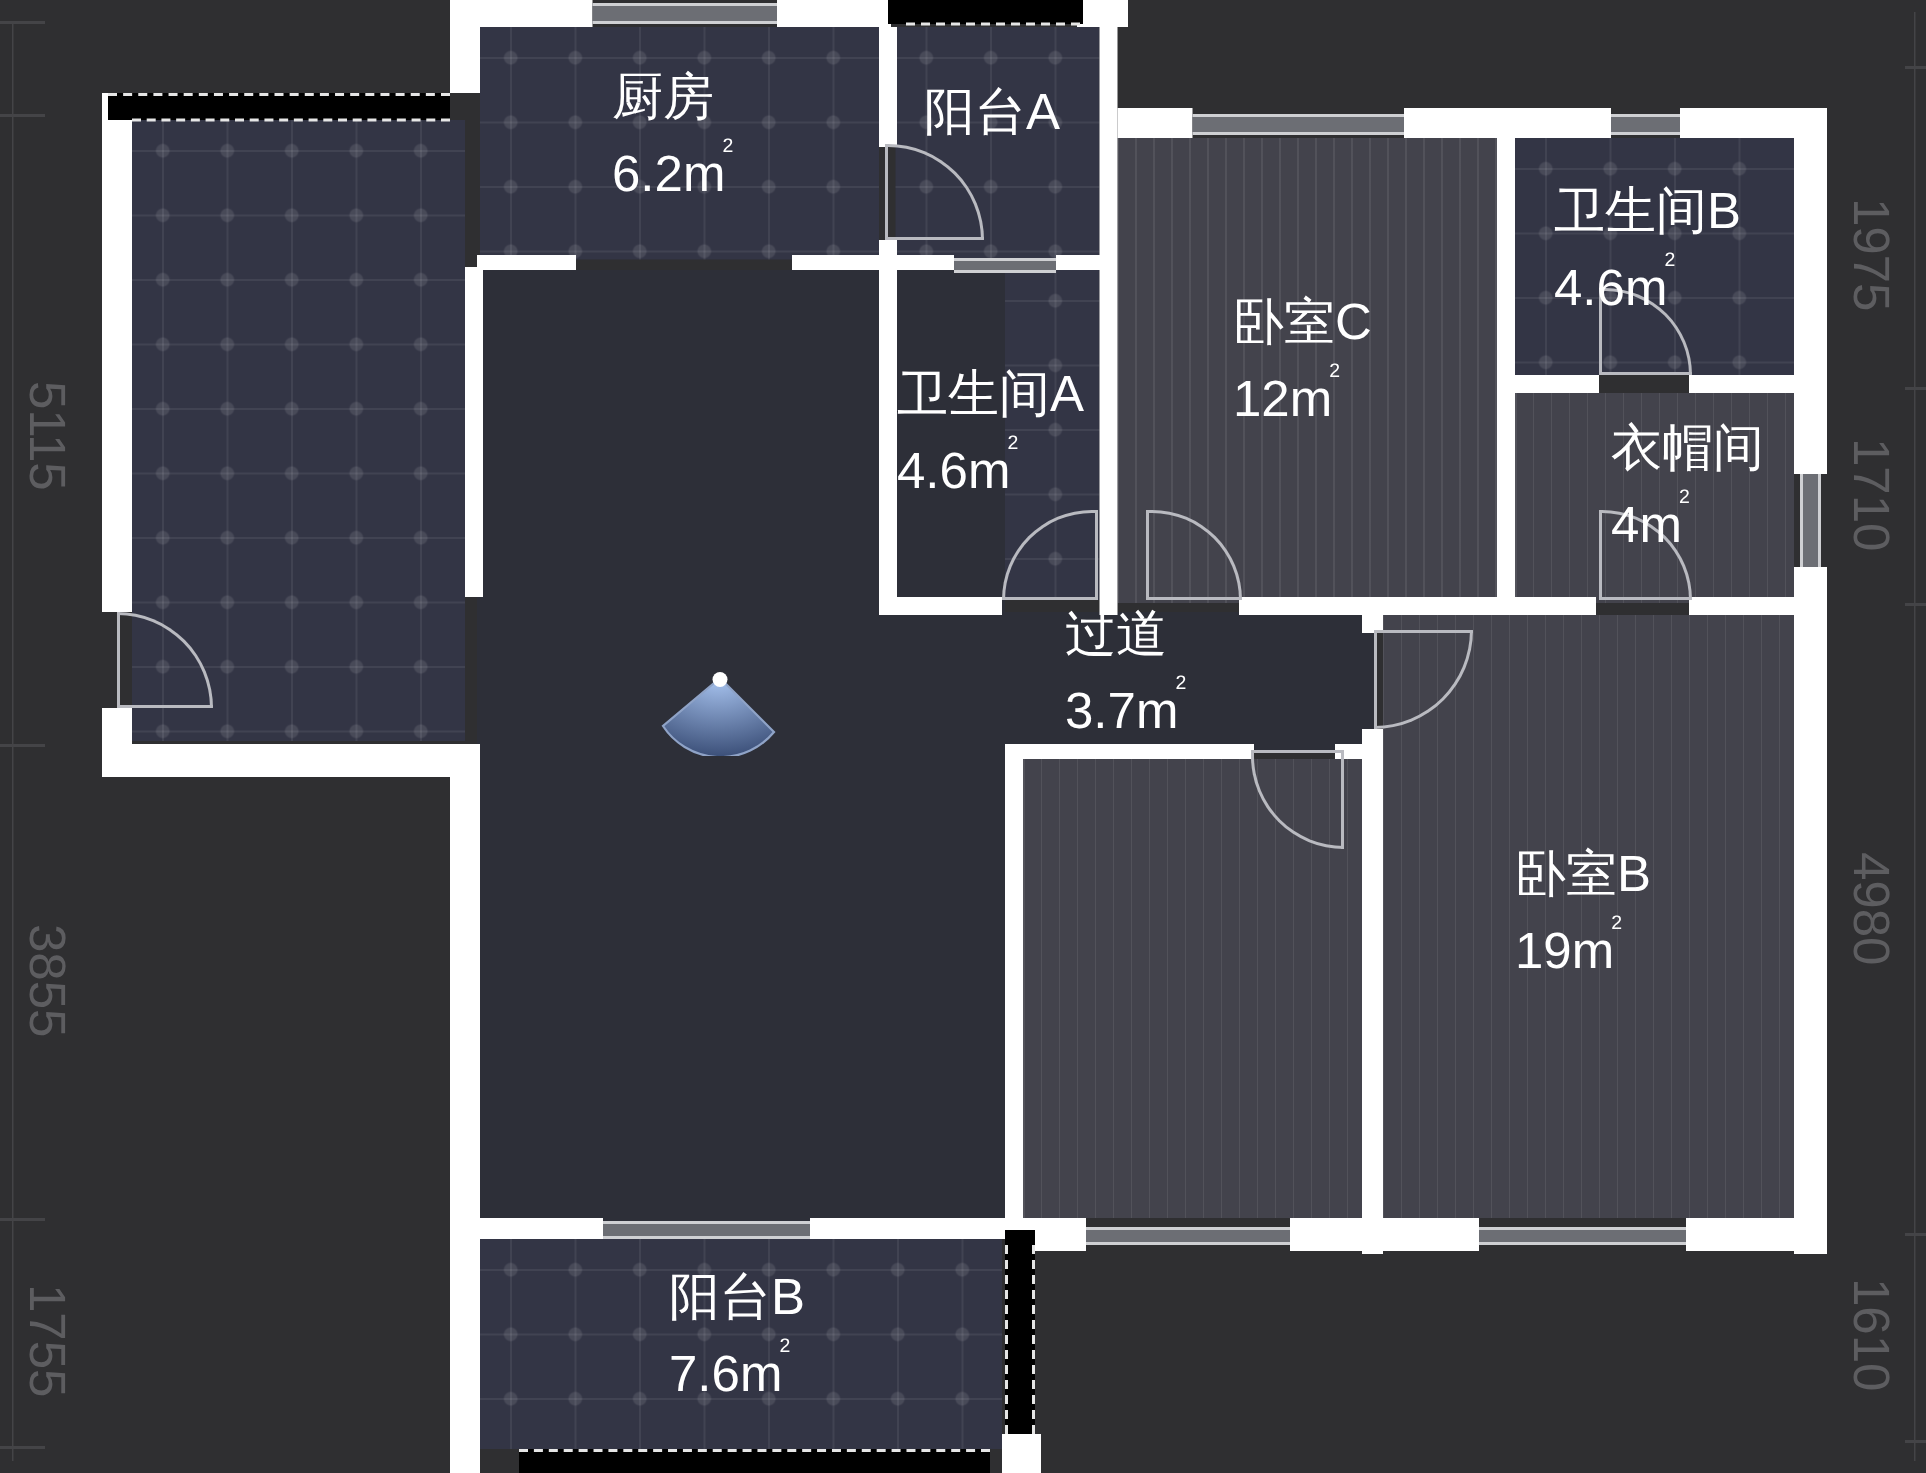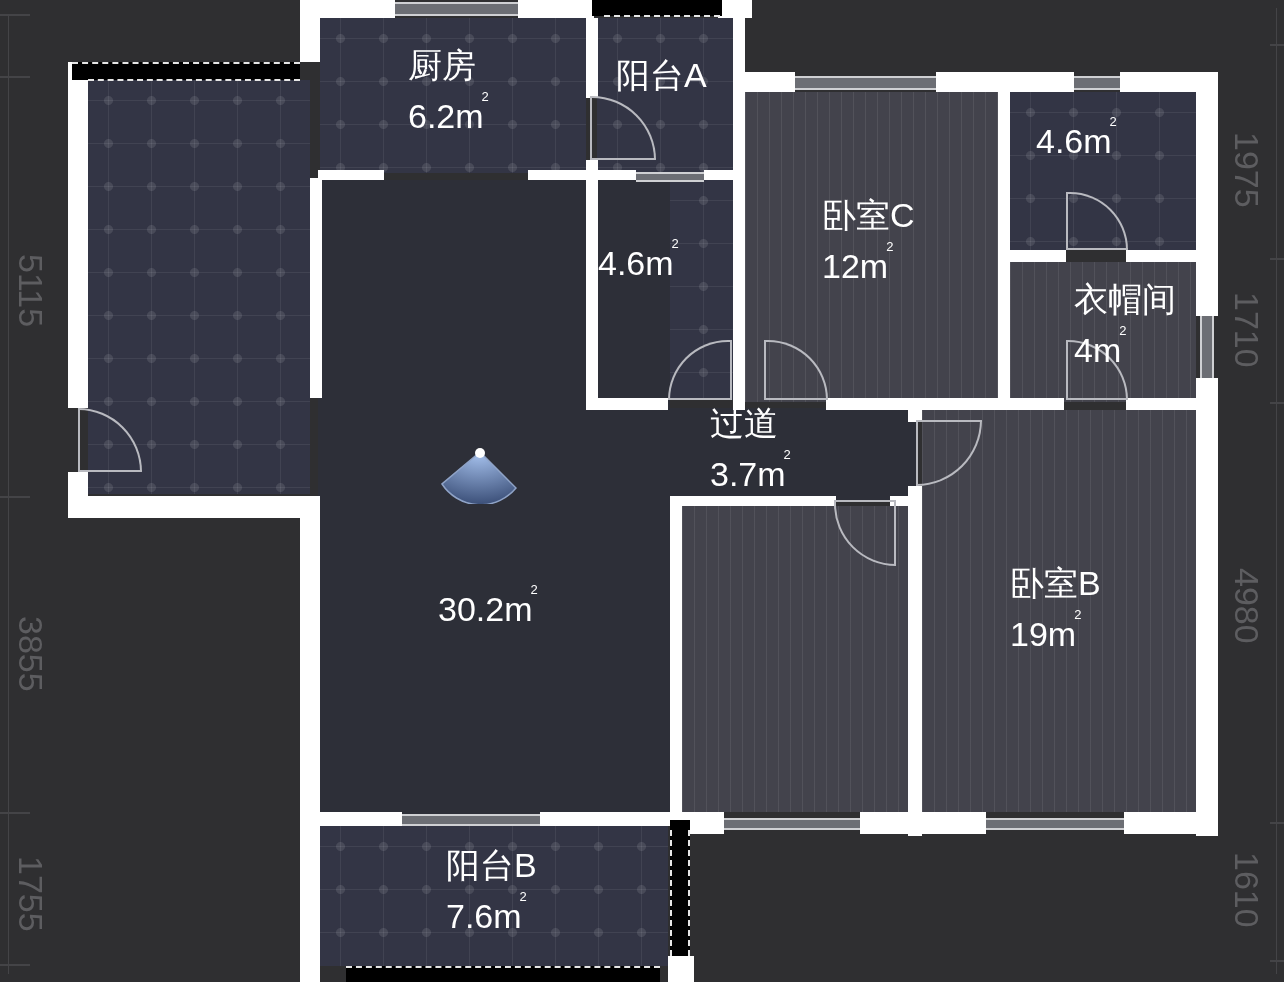--- a/index.html
+++ b/index.html
@@ -153,39 +153,40 @@
 <div class="label" style="left:124px;top:234px;">
   </div>
 <div class="label" style="left:408px;top:40px;">
     <div>厨房</div>
     <div class="area"><span>6.2</span><span>m</span><sup>2</sup></div>
   </div>
 <div class="label" style="left:616px;top:50px;">
     <div>阳台A</div>
   </div>
 <div class="label" style="left:598px;top:238px;">
+    <div>卫生间A</div>
     <div class="area"><span>4.6</span><span>m</span><sup>2</sup></div>
   </div>
 <div class="label" style="left:822px;top:190px;">
     <div>卧室C</div>
     <div class="area"><span>12</span><span>m</span><sup>2</sup></div>
   </div>
 <div class="label" style="left:1036px;top:116px;">
+    <div>卫生间B</div>
     <div class="area"><span>4.6</span><span>m</span><sup>2</sup></div>
   </div>
 <div class="label" style="left:1048px;top:274px;margin-left:26px;">
     <div>衣帽间</div>
     <div class="area"><span>4</span><span>m</span><sup>2</sup></div>
   </div>
 <div class="label" style="left:710px;top:398px;">
     <div>过道</div>
     <div class="area"><span>3.7</span><span>m</span><sup>2</sup></div>
   </div>
 <div class="label" style="left:438px;top:584px;">
-    <div class="area"><span>30.2</span><span>m</span><sup>2</sup></div>
   </div>
 <div class="label" style="left:742px;top:606px;">
   </div>
 <div class="label" style="left:1010px;top:558px;">
     <div>卧室B</div>
     <div class="area"><span>19</span><span>m</span><sup>2</sup></div>
   </div>
 <div class="label" style="left:446px;top:840px;">
     <div>阳台B</div>
     <div class="area"><span>7.6</span><span>m</span><sup>2</sup></div>

